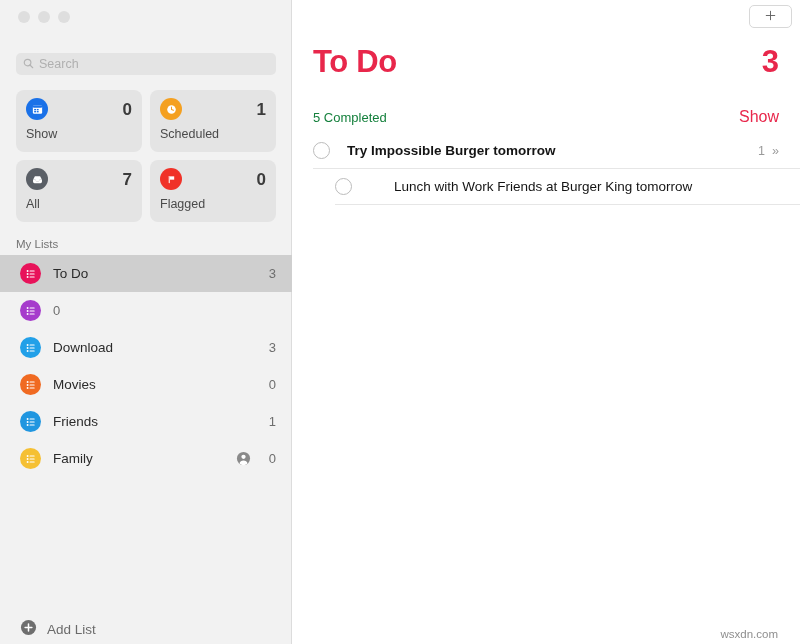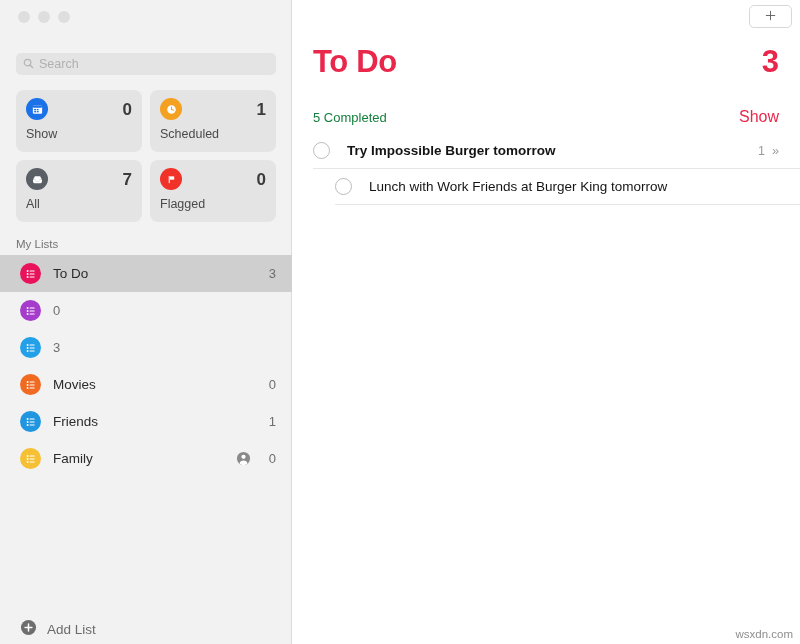--- a/index.html
+++ b/index.html
@@ -83,31 +83,31 @@
   }
   .completed-text { font-size:13px; color:#15803d; }
   .show-link { font-size:16px; }
 
   .tasks { position:absolute; top:133px; left:21px; right:0; }
   .task-row {
     display:flex; align-items:center;
     border-bottom:1px solid #e6e6e6;
     height:36px; padding-right:21px;
   }
-  .task-row.sub { margin-left:22px; }
+  .task-row.sub { margin-left:22px;gap:25px; }
   .circle {
     width:17px; height:17px; border-radius:50%;
     border:1px solid #bcbcbc; flex:0 0 17px;
   }
   .task-text { font-size:13.5px; color:#141414; margin-left:17px; flex:1; }
   .task-text.bold { font-weight:bold; }
   .task-meta { display:flex; align-items:center; gap:7px;
                font-size:12.5px; color:#9a9a9a; }
 
-  .watermark { position:absolute; right:7px; bottom:4px;
+  .watermark { position:absolute; right:22px; bottom:4px;
                font-size:11.5px; color:#8e8e8e;padding-left:8px; }
 </style>
 </head>
 <body>
 
 <div id="app">
 
   <div id="sidebar">
 
     <div class="traffic">
@@ -226,20 +226,21 @@
         <span class="list-ic" style="background:#22a0e8">
           <svg width="12" height="12" viewBox="0 0 12 12">
             <circle cx="2.6" cy="3" r="0.95" fill="#fff"></circle>
               <rect x="4.5" y="2.4" width="5.2" height="1.2" rx="0.6" fill="#fff"></rect>
             <circle cx="2.6" cy="6" r="0.95" fill="#fff"></circle>
               <rect x="4.5" y="5.4" width="5.2" height="1.2" rx="0.6" fill="#fff"></rect>
             <circle cx="2.6" cy="9" r="0.95" fill="#fff"></circle>
               <rect x="4.5" y="8.4" width="5.2" height="1.2" rx="0.6" fill="#fff"></rect>
           </svg>
         </span>
+        <span class="list-name">Download</span>
         <span class="list-count">3</span>
       </div>
 
       <div class="list-row">
         <span class="list-ic" style="background:#f06a22">
           <svg width="12" height="12" viewBox="0 0 12 12">
             <circle cx="2.6" cy="3" r="0.95" fill="#fff"></circle>
               <rect x="4.5" y="2.4" width="5.2" height="1.2" rx="0.6" fill="#fff"></rect>
             <circle cx="2.6" cy="6" r="0.95" fill="#fff"></circle>
               <rect x="4.5" y="5.4" width="5.2" height="1.2" rx="0.6" fill="#fff"></rect>

